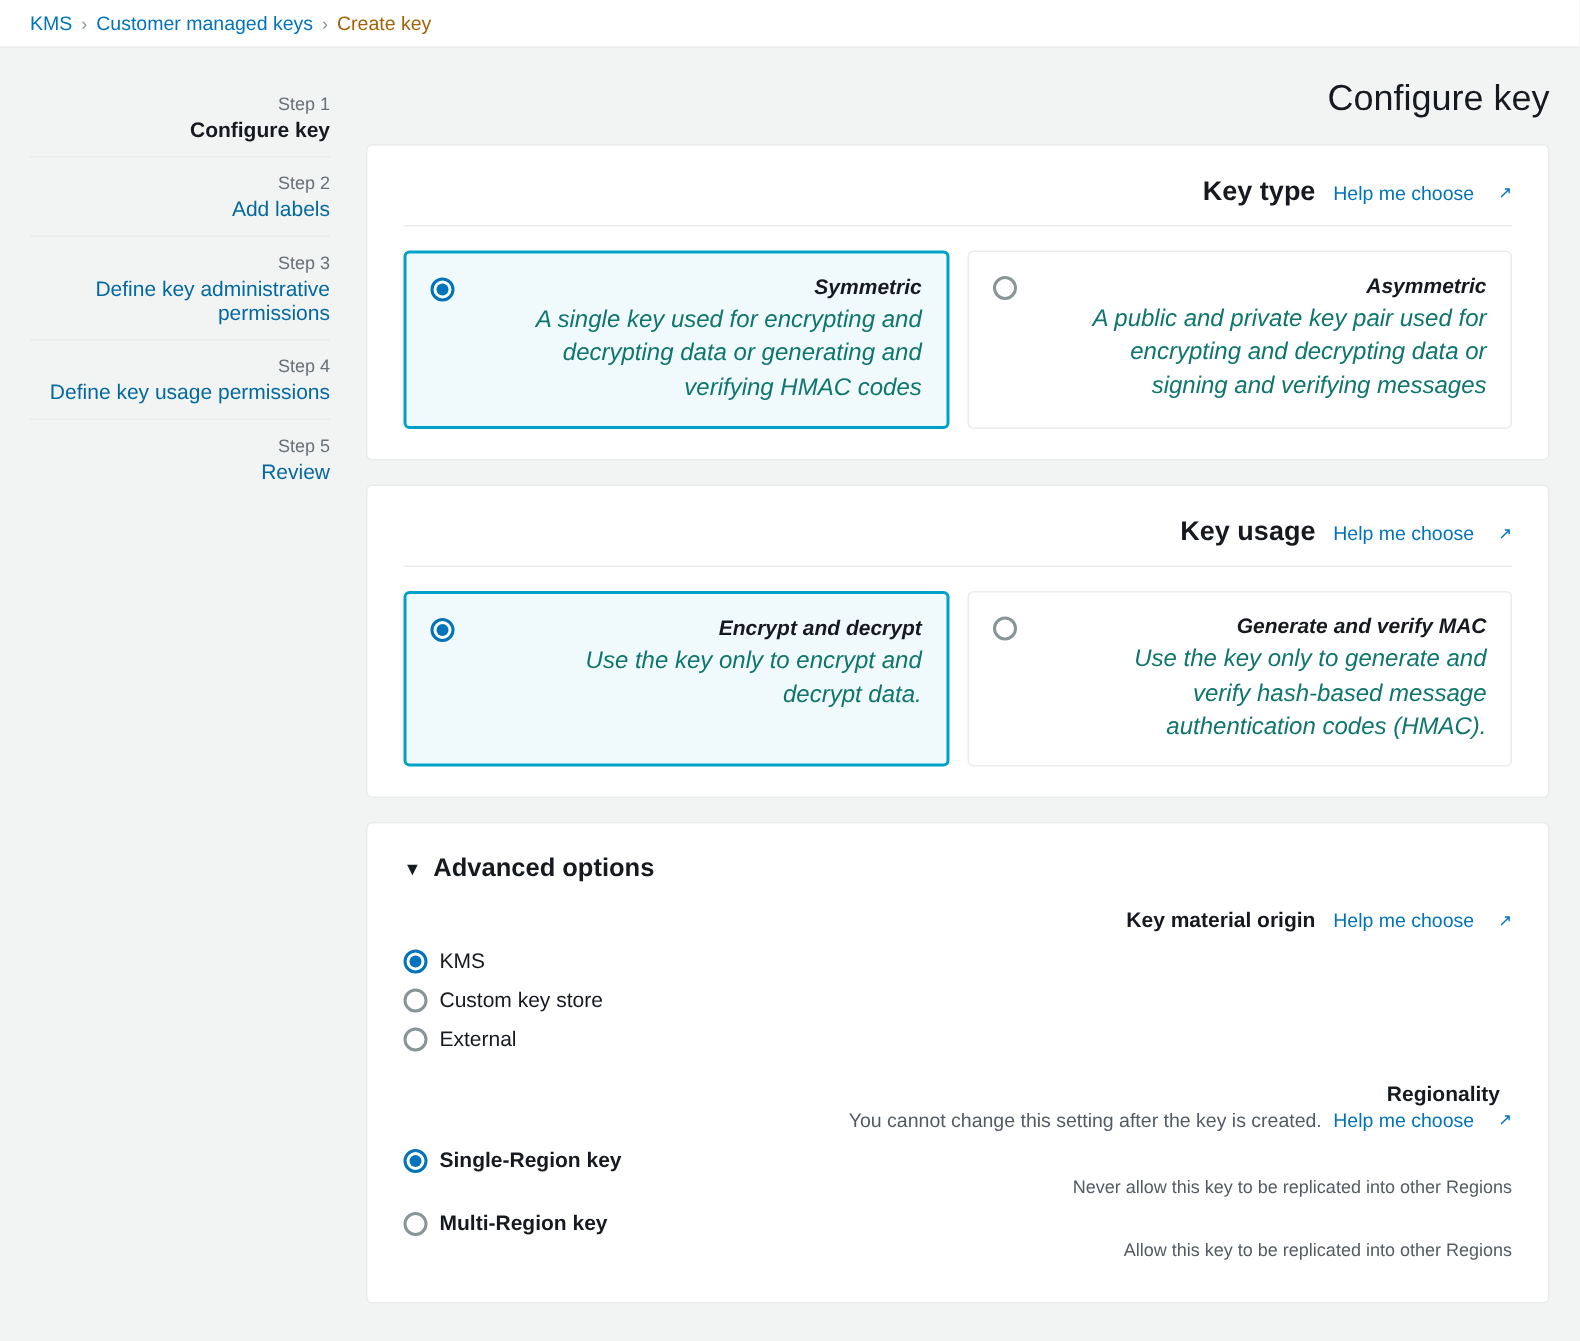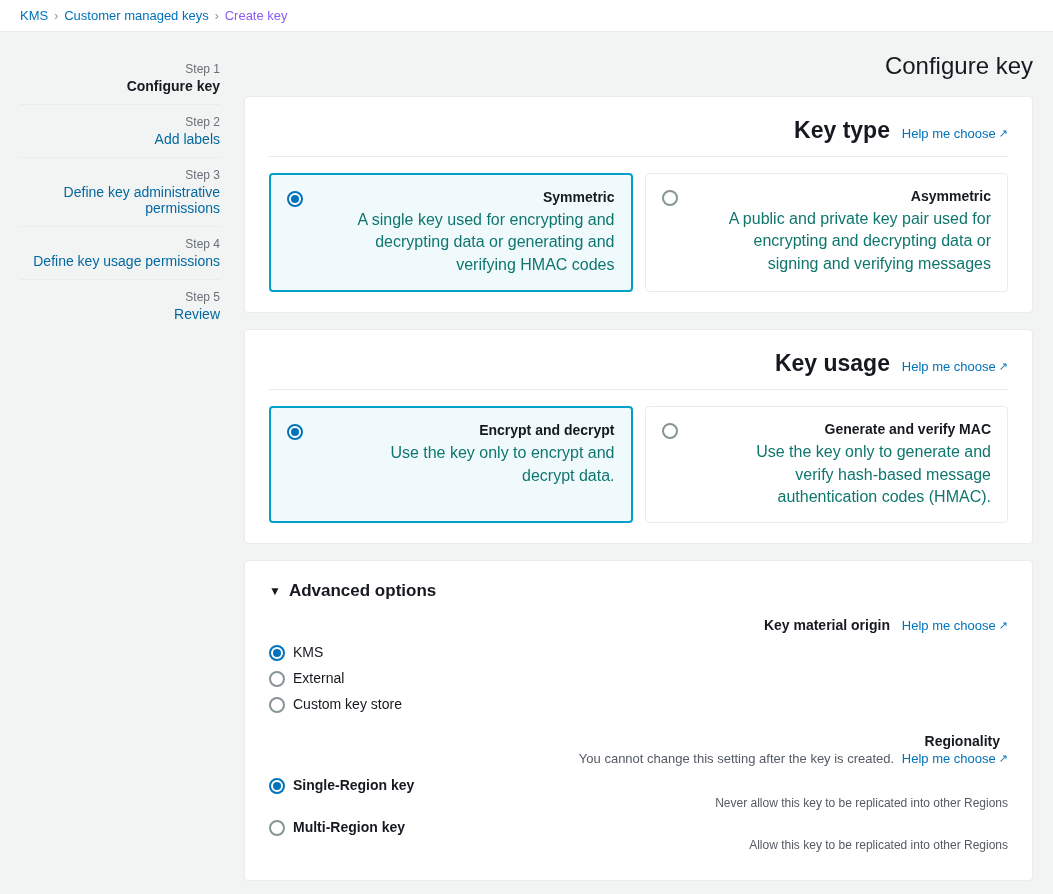--- a/index.html
+++ b/index.html
@@ -21,21 +21,21 @@
       align-items: center;
       gap: 6px;
       font-size: 13px;
     }
     .breadcrumb-link {
       color: #0073bb;
       text-decoration: none;
       cursor: pointer;
     }
     .breadcrumb-sep { color: #879596; font-size: 12px; }
-    .breadcrumb-current { color: #8b5cf6; }
+    .breadcrumb-current { color: #a16207; }
 
     
     .main-layout {
       display: flex;
       flex: 1;
       padding: 20px;
       gap: 24px;
       align-items: flex-start;
       text-align: right;
     }
@@ -78,34 +78,34 @@
 
     
     .card {
       background: #fff;
       border: 1px solid #e9ebed;
       border-radius: 4px;
       padding: 20px 24px;
       margin-bottom: 16px;
     }
     .card-title {
-      font-size: 23px;
+      font-size: 18px;
       font-weight: 700;
       color: #16191f;
       display: inline;
       margin-right: 8px;
     }
     .help-link {
       color: #0073bb;
       font-size: 13px;
       text-decoration: none;
       cursor: pointer;
       display: inline-flex;
       align-items: center;
-      gap: 3px;
+      gap: 16px;
     }
     .external-icon {
       font-size: 11px;
       color: #0073bb;
     }
     .card-header {
       margin-bottom: 16px;
       padding-bottom: 12px;
       border-bottom: 1px solid #e9ebed;
     }
@@ -118,20 +118,21 @@
       margin-top: 12px;
     }
     .option-card {
       border: 1px solid #e9ebed;
       border-radius: 4px;
       padding: 14px 16px;
       cursor: pointer;
       display: flex;
       align-items: flex-start;
       gap: 10px;
+      font-style: italic;
     }
     .option-card.selected {
       border: 2px solid #00a1c9;
       background: #f0fafd;
     }
     .radio-outer {
       width: 16px;
       height: 16px;
       border-radius: 50%;
       border: 2px solid #879596;
@@ -374,25 +375,25 @@
         </div>
         <div class="radio-group">
           <div class="radio-item">
             <div class="radio-outer checked">
               <div class="radio-inner"></div>
             </div>
             <span class="radio-item-label">KMS</span>
           </div>
           <div class="radio-item">
             <div class="radio-outer"></div>
-            <span class="radio-item-label">External</span>
+            <span class="radio-item-label">Custom key store</span>
           </div>
           <div class="radio-item">
             <div class="radio-outer"></div>
-            <span class="radio-item-label">Custom key store</span>
+            <span class="radio-item-label">External</span>
           </div>
         </div>
       </div>
 
       <div class="regionality-section">
         <div>
           <span class="section-label">Regionality</span>
         </div>
         <div class="regionality-note">
           <span>You cannot change this setting after the key is created.</span>

